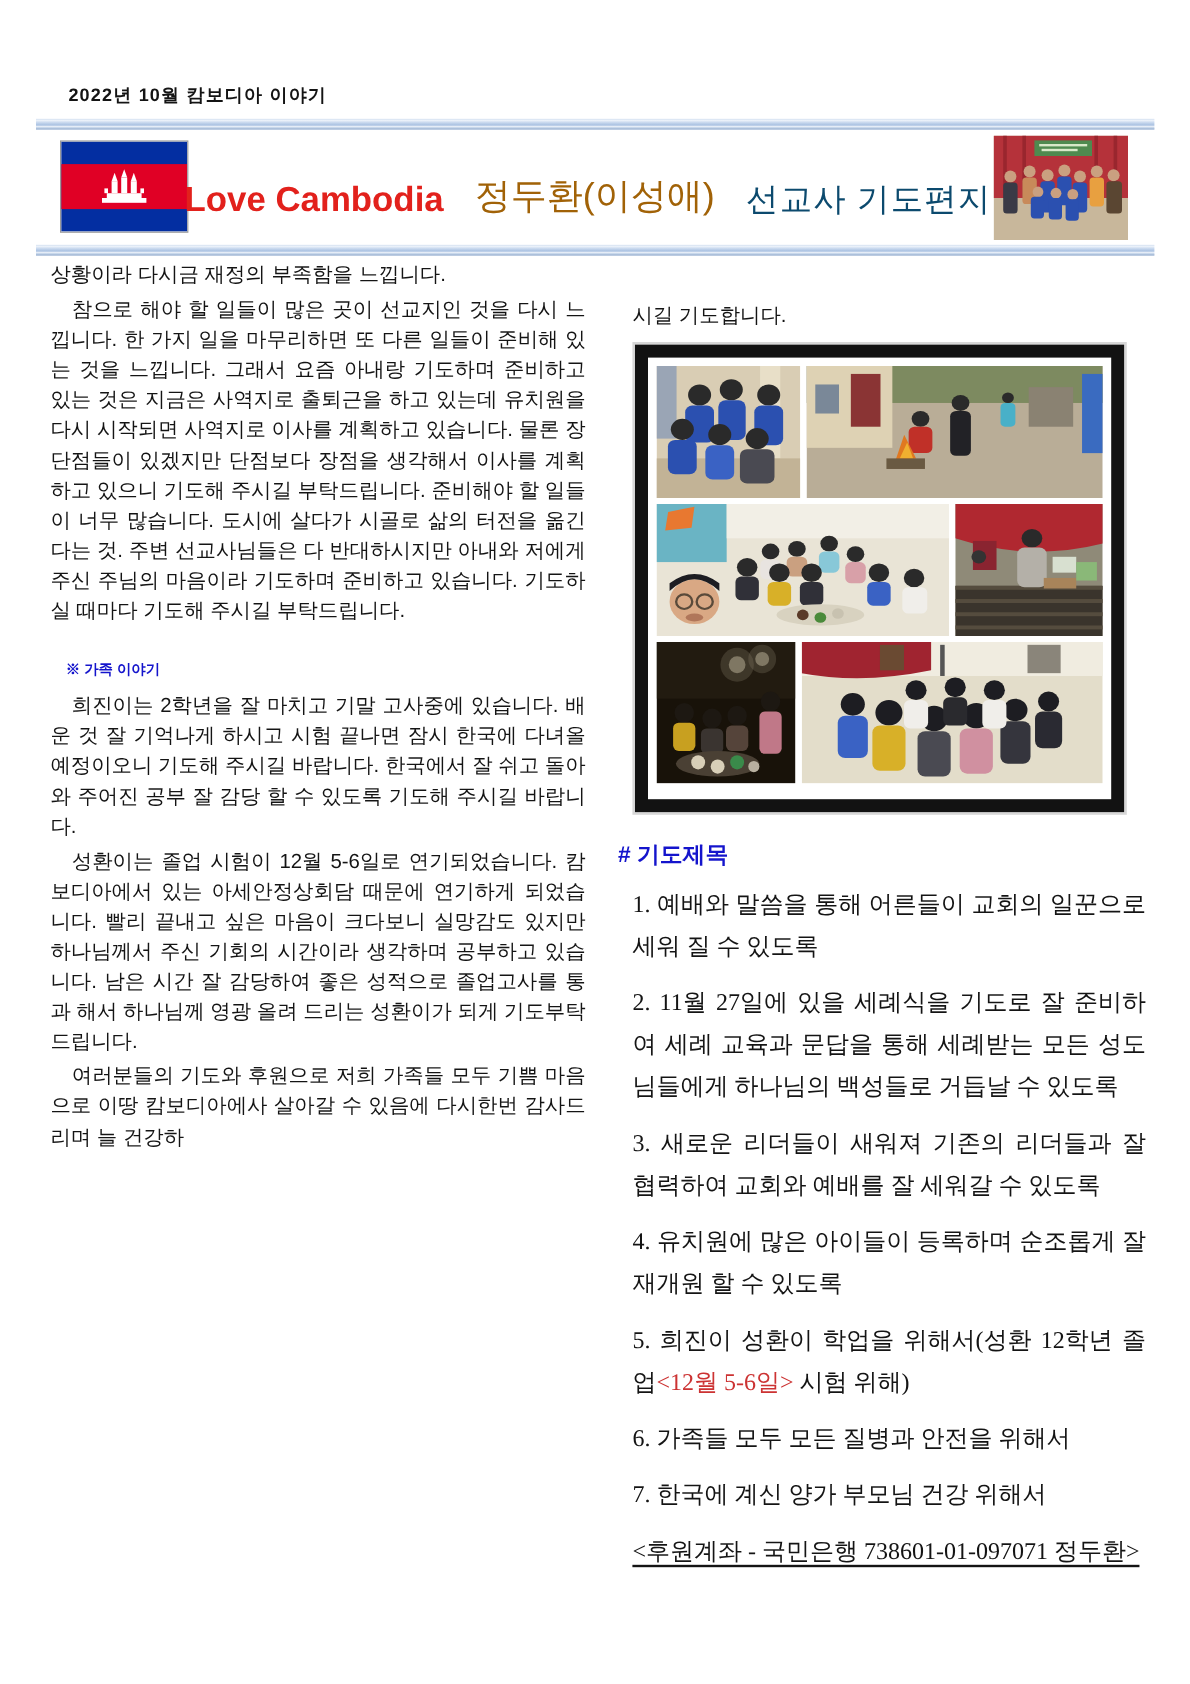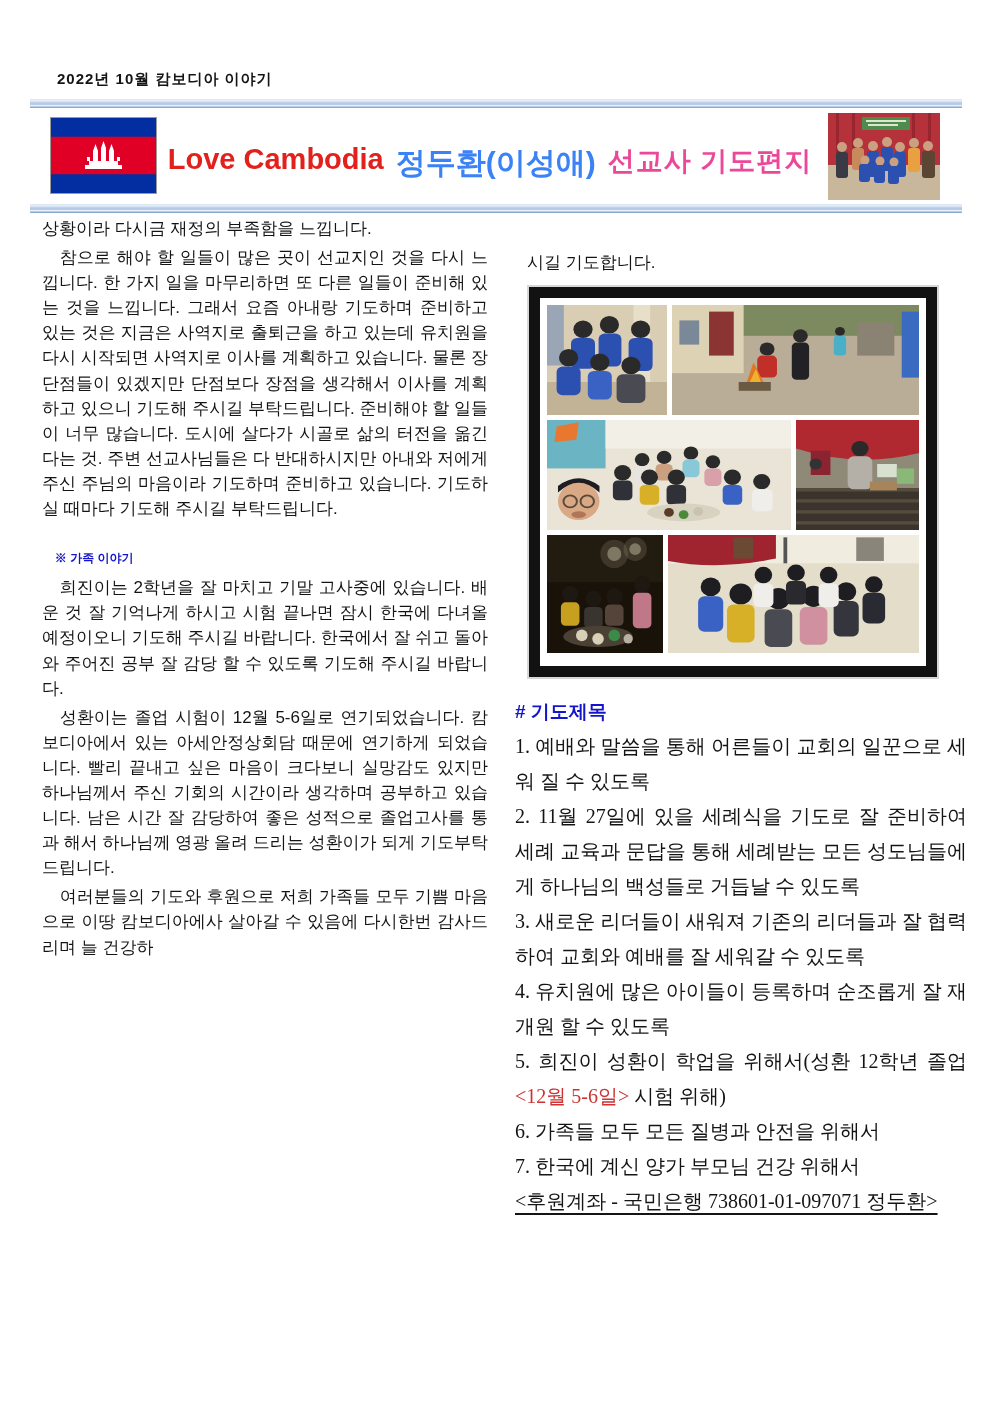--- a/index.html
+++ b/index.html
@@ -12,24 +12,24 @@
 
   
   .divider{left:30px;width:932px;height:7px;
     background:linear-gradient(to bottom,#f2f6fc 0%,#c2d4ec 35%,#aac2e2 60%,#eef3fa 80%,#9db8da 100%);
     border-top:1px solid #dde7f4;border-bottom:1px solid #8fa9cd;}
   .divider-1{top:99px;}
   .divider-2{top:204px;}
 
   
   .flag{top:117px;left:50px;width:105px;height:75px;border:1px solid #9a9a9a;display:block;}
-  .title-row{top:143px;left:160px;width:660px;display:flex;align-items:flex-start;justify-content:center;gap:12px;white-space:nowrap;}
+  .title-row{top:143px;left:160px;width:660px;display:flex;align-items:flex-end;justify-content:center;gap:26px;white-space:nowrap;}
   .brand{font-size:29px;font-weight:800;letter-spacing:0px;color:#e2211c;}
-  .name{font-size:30px;font-weight:700;color:#3b82f6;}
-  .title-suffix{font-size:27px;font-weight:700;color:#ec4899;letter-spacing:1px;}
+  .name{font-size:30px;font-weight:400;color:#a16207;}
+  .title-suffix{font-size:27px;font-weight:400;color:#0c4a6e;letter-spacing:1px;}
   .header-photo{top:113px;left:828px;width:112px;height:87px;display:block;}
 
   
   .col-left{top:212px;left:38px;width:454px;font-size:17px;line-height:25.1px;text-align:justify;}
   .col-left p{margin:4px;}
   .indent{text-indent:1.05em;}
   .family-heading{color:#1414cc;font-weight:700;font-size:12px;margin:25px 0 1px 0 !important;text-indent:1.4em;}
 
   .col-right{top:238px;left:515px;width:452px;}
   .intro-line{font-size:17px;line-height:25px;margin:12px;}
@@ -40,21 +40,21 @@
   .c-row{display:flex;gap:5px;margin-bottom:5px;}
   .c-row:last-child{margin-bottom:0;}
   .ph{overflow:hidden;}
   .ph svg{width:100%;height:100%;display:block;}
   .r1{height:110px;} .r2{height:110px;} .r3{height:118px;}
   .p-a{width:120px;} .p-b{flex:1;} .p-c{width:244px;} .p-d{flex:1;} .p-e{width:116px;} .p-f{flex:1;}
 
   
   .prayer-heading{margin:22px 0 4px 0;font-size:19px;font-weight:700;color:#1414cc;}
   .prayer{font-family:"Liberation Serif", serif;font-size:20px;line-height:35px;text-align:justify;}
-  .prayer p{margin:0;}
+  .prayer p{margin:12px;}
   .red-date{color:#cc3333;}
   .account{text-decoration:underline;text-underline-offset:5px;}
 </style>
 </head>
 <body>
 
 <div class="abs top-label">2022년 10월 캄보디아 이야기</div>
 
 <div class="abs divider divider-1"></div>
 

